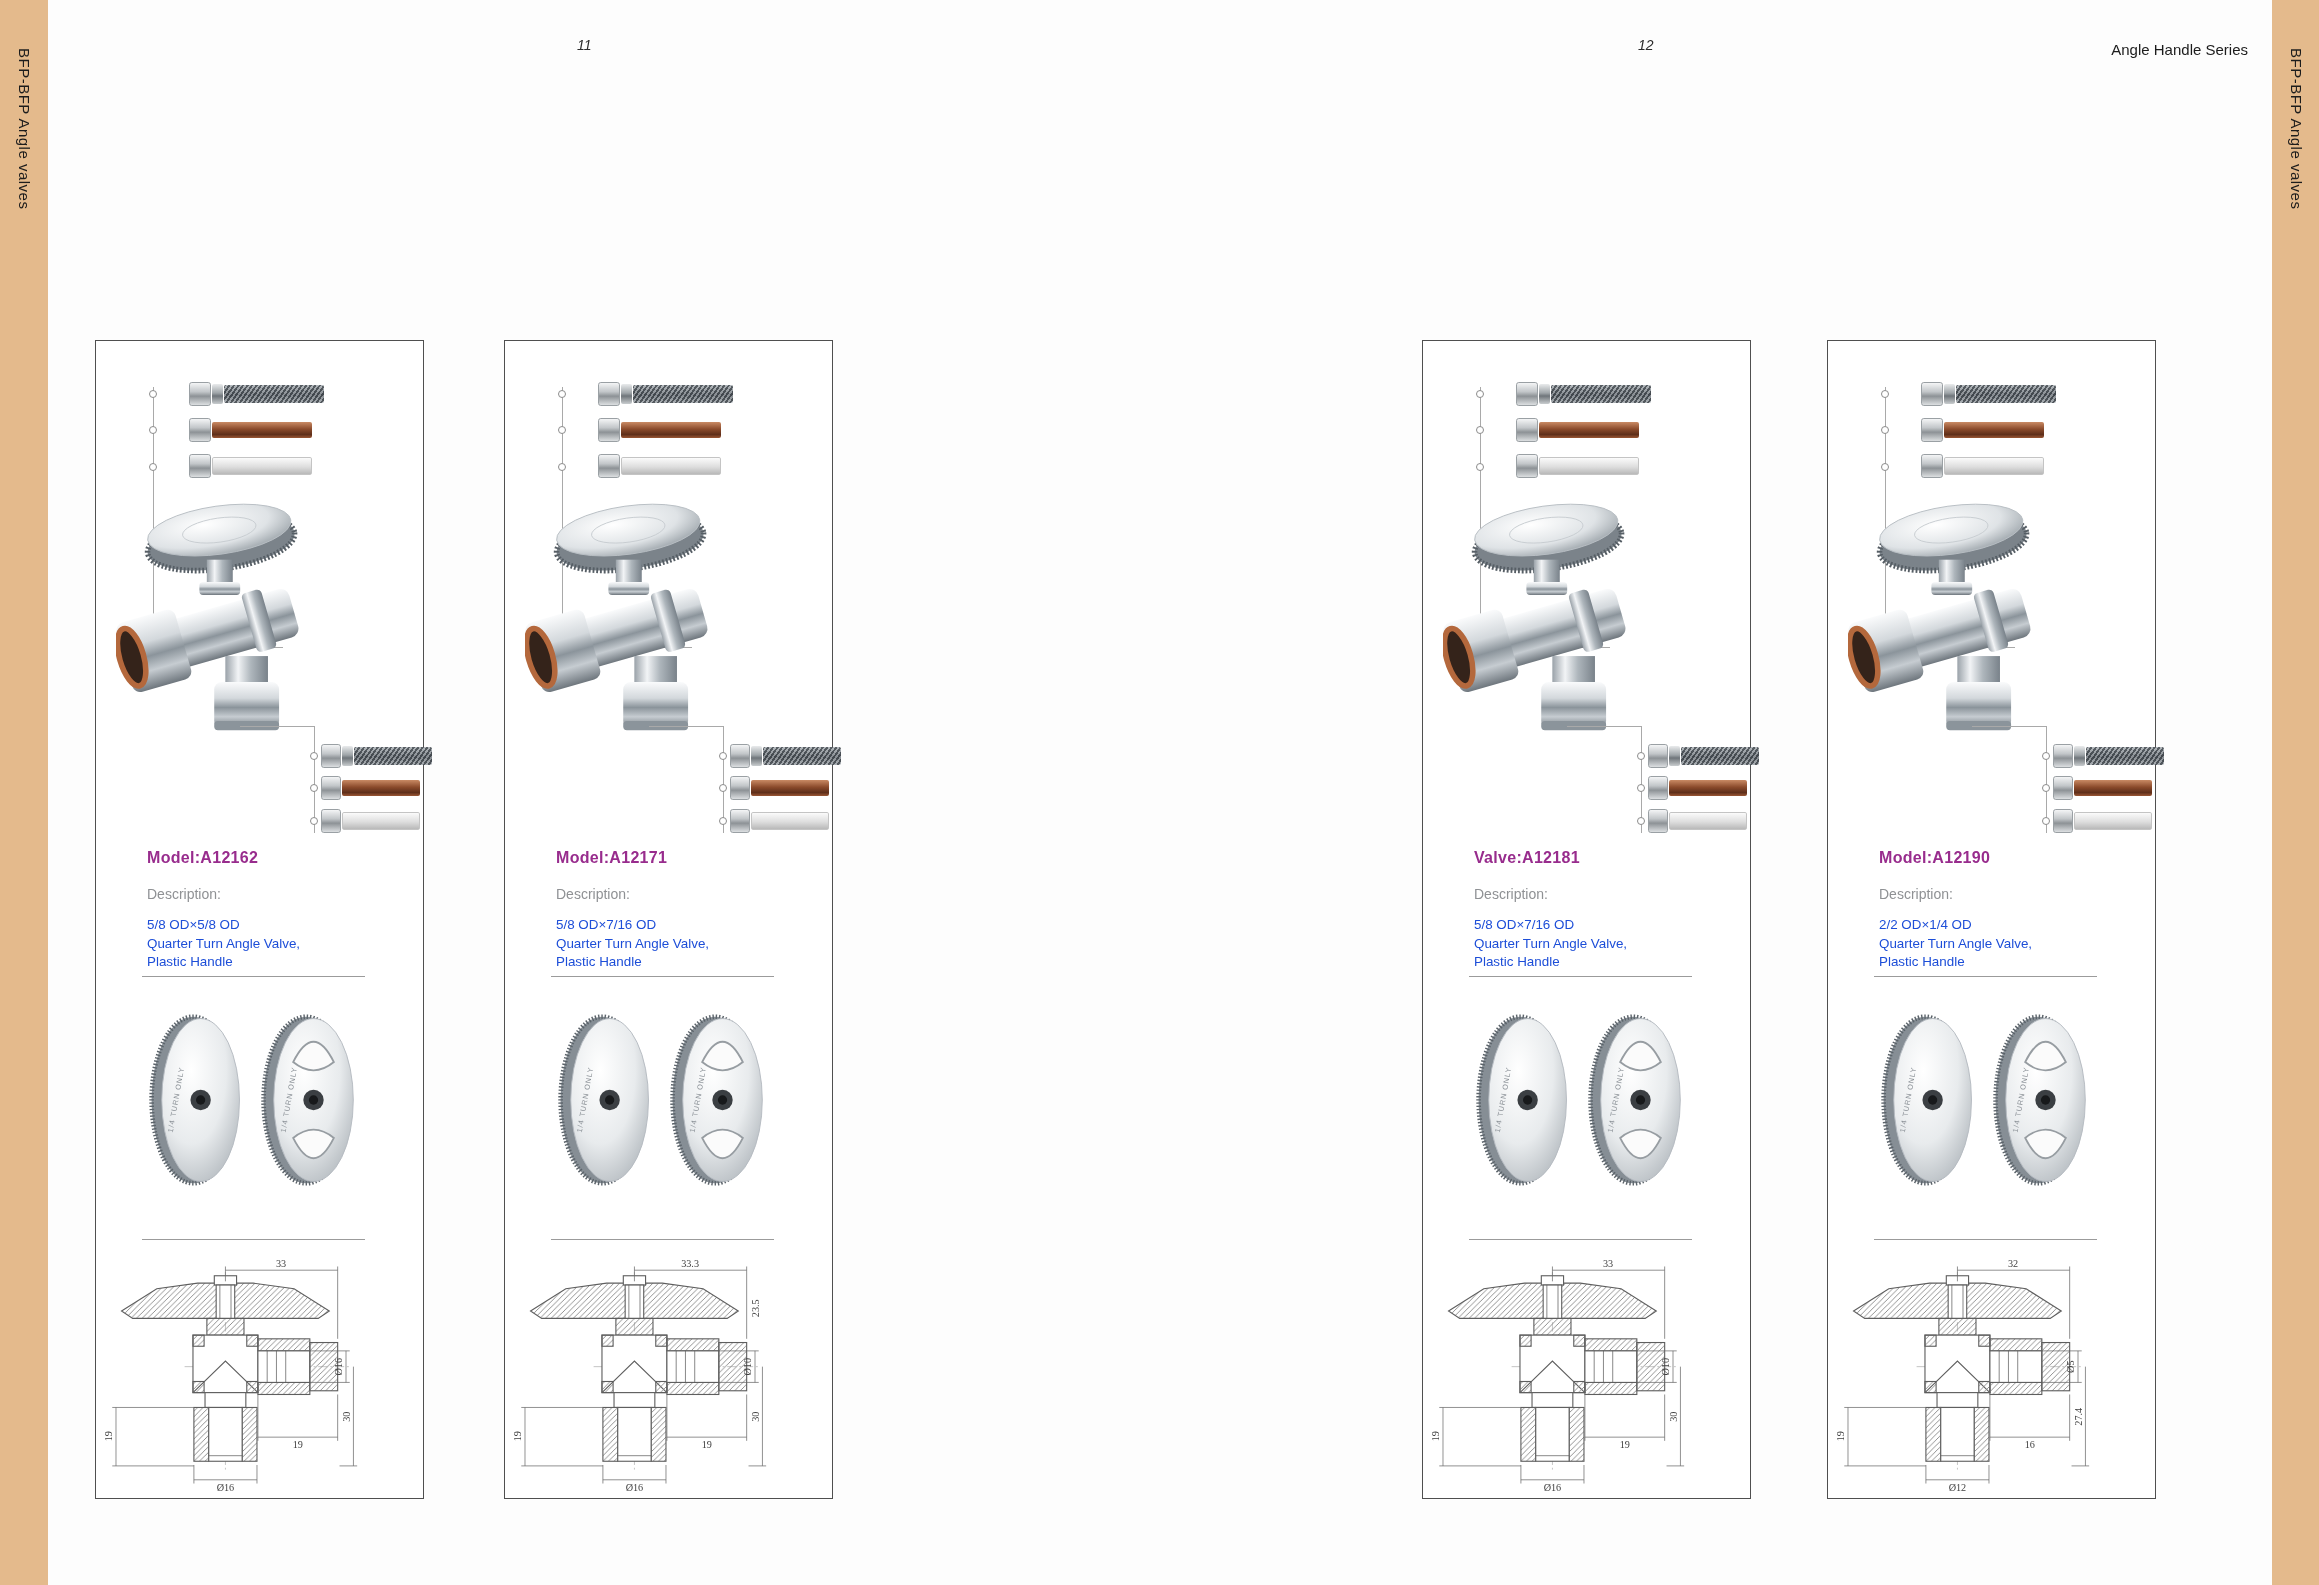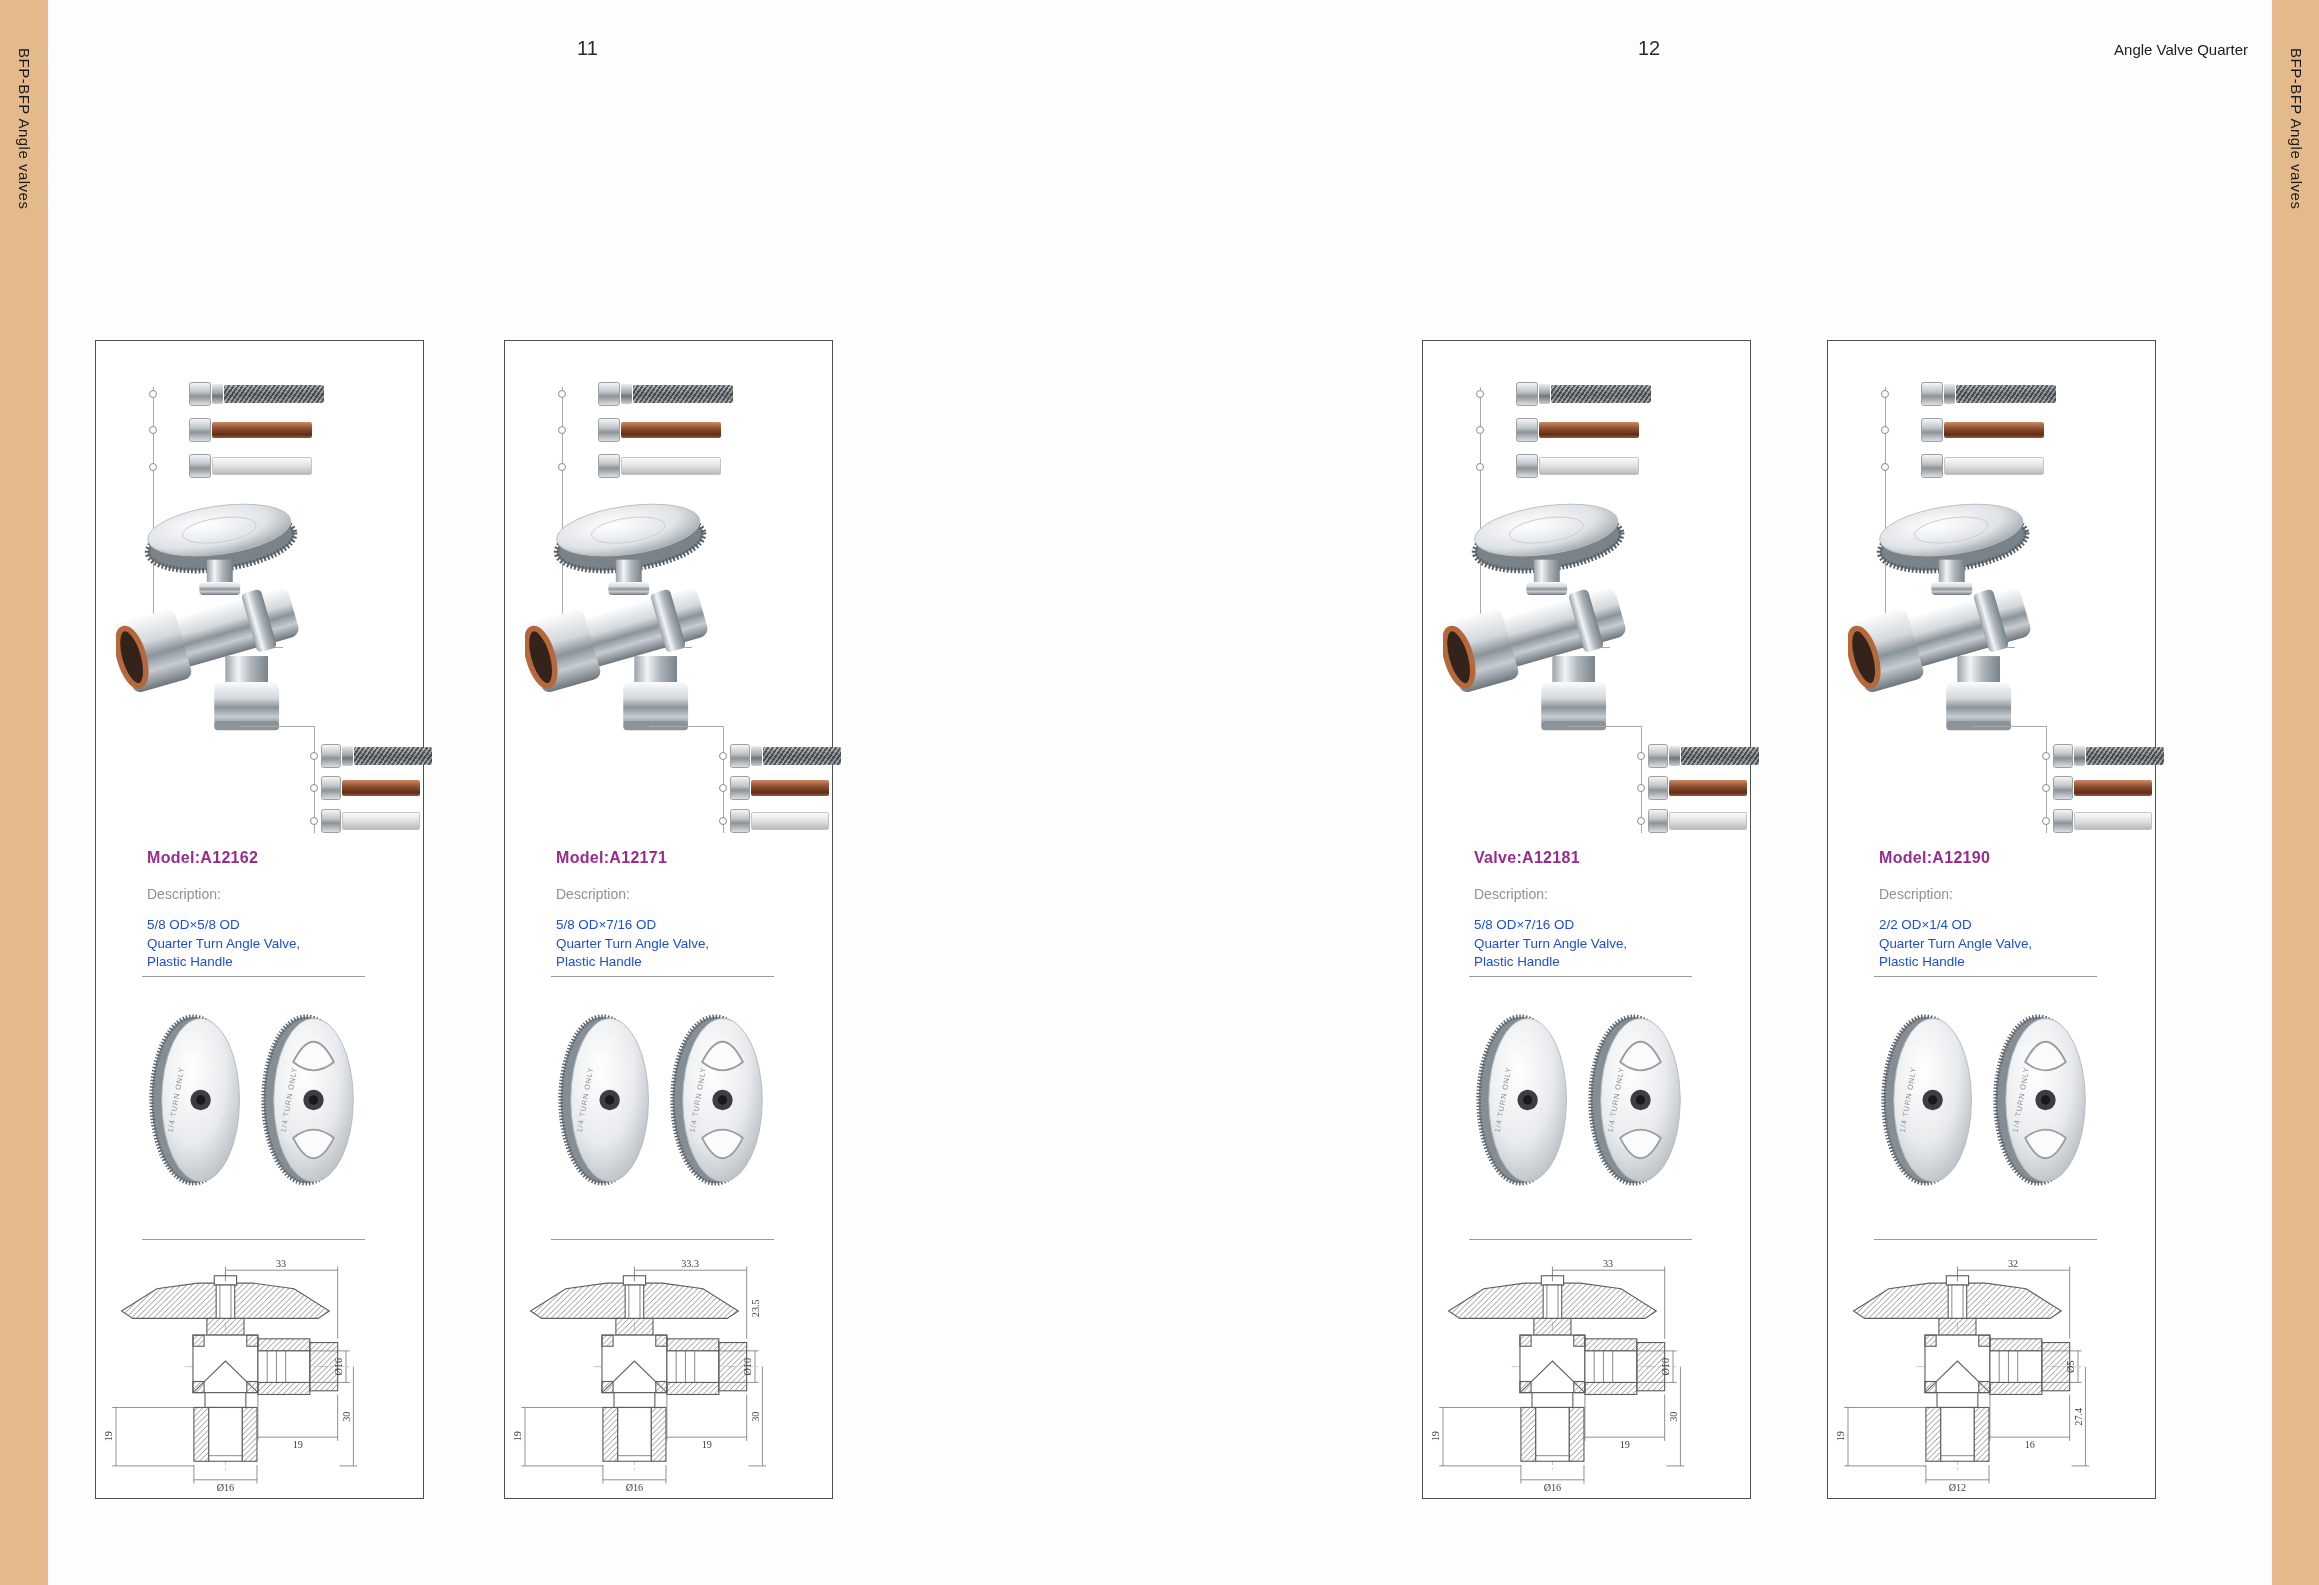--- a/index.html
+++ b/index.html
@@ -12,21 +12,21 @@
   
   .sidebar { position:absolute; top:0; width:48px; height:1585px; background:#e4ba8c; }
   .sidebar.left  { left:0; }
   .sidebar.right { right:0; }
   .sidebar-label {
     position:absolute; top:48px; left:50%; transform:translateX(-50%);
     writing-mode:vertical-rl; font-size:15px; color:#1c1c1c; letter-spacing:0.5px;
     white-space:nowrap;
   }
   
-  .page-num { position:absolute; top:37px; font-size:20px; color:#2b2b2b; }
+  .page-num { position:absolute; top:37px; font-size:14px; color:#2b2b2b;font-style:italic; }
   .page-num.n11 { left:577px; }
   .page-num.n12 { left:1638px; }
   .series-title { position:absolute; top:41px; right:72px; font-size:15px; color:#1c1c1c; }
   
   .card {
     position:absolute; top:340px; width:329px; height:1159px;
     border:1.9px solid #4f4f4f; background:#fff;
   }
   .card.pos0 { left:95px; }
   .card.pos1 { left:504px; }
@@ -100,21 +100,21 @@
 
 <div class="sidebar left">
   <span class="sidebar-label">BFP-BFP Angle valves</span>
 </div>
 <div class="sidebar right">
   <span class="sidebar-label">BFP-BFP Angle valves</span>
 </div>
 
 <div class="page-num n11">11</div>
 <div class="page-num n12">12</div>
-<div class="series-title">Angle Valve Quarter</div>
+<div class="series-title">Angle Handle Series</div>
 
 <div class="card pos0">
 
   <div class="hoses-top">
     <div class="hose h1">
       <div class="nut"></div>
       <div class="ferrule"></div>
       <div class="tube braided"></div>
     </div>
     <div class="hose h2">

